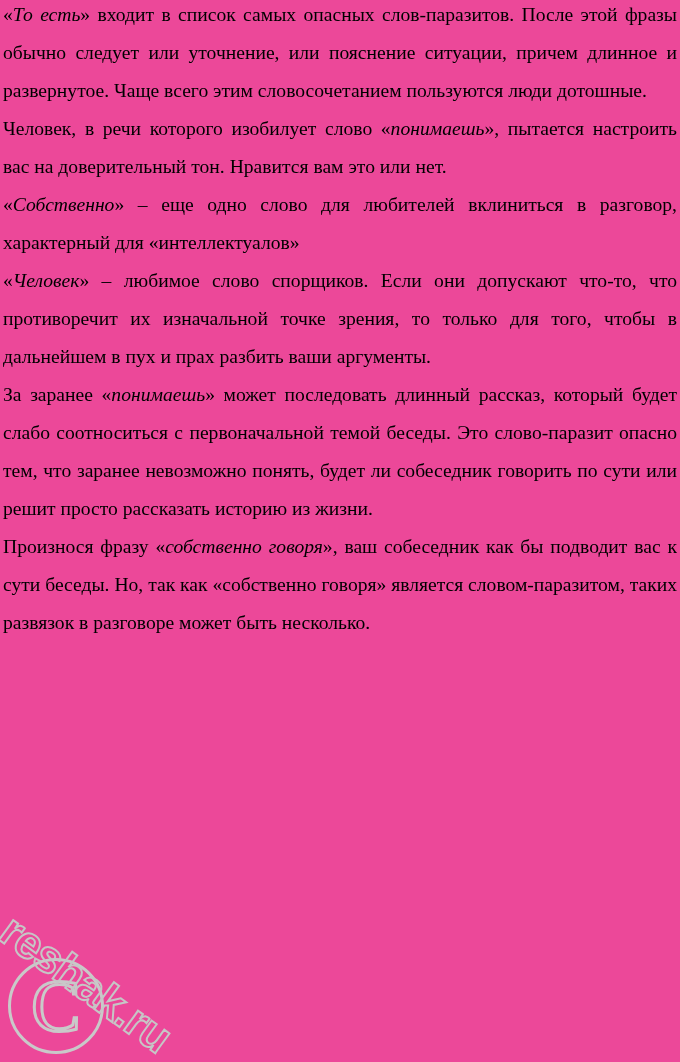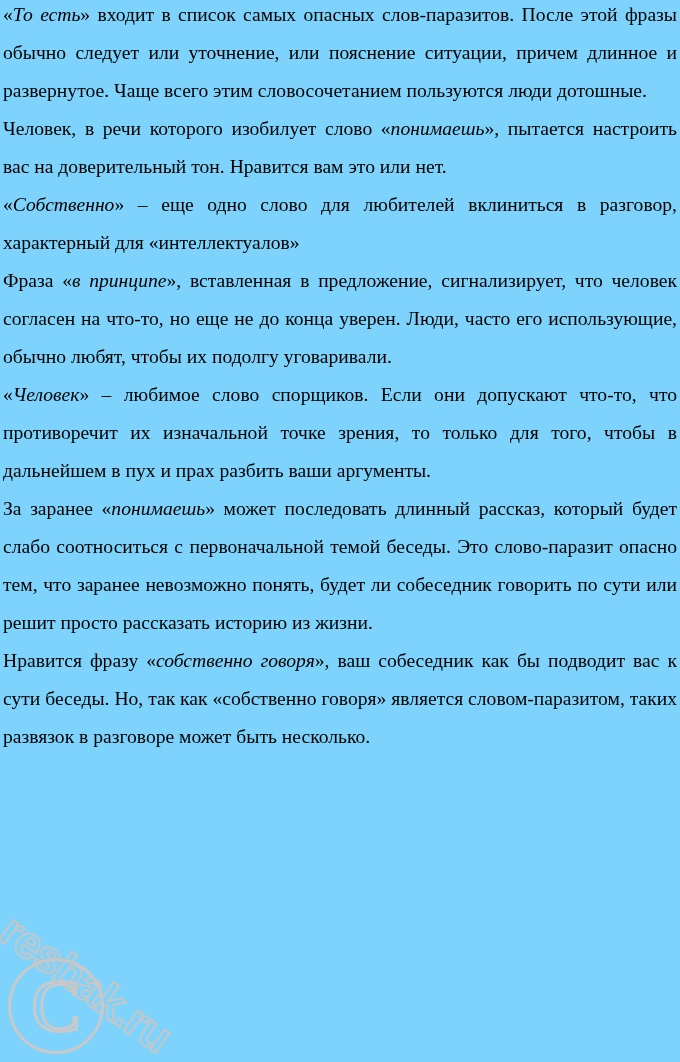--- a/index.html
+++ b/index.html
@@ -6,21 +6,21 @@
   html, body {
     margin: 0;
     padding: 0;
     background: #ffffff;
   }
 
   .page {
     position: relative;
     width: 680px;
     height: 1062px;
-    background: #7dd3fc;
+    background: #ec4899;
     overflow: hidden;
     font-family: "Liberation Serif", "DejaVu Serif", serif;
     color: #000000;
   }
 
   .doc-body {
     position: absolute;
     left: 3px;
     top: -4px;
     width: 674px;
@@ -98,24 +98,23 @@
 </style>
 </head>
 <body>
 
 <div class="page">
 
   <div class="doc-body">
       <p class="para"><span>«</span><em>То есть</em><span>» входит в список самых опасных слов-паразитов. После этой фразы обычно следует или уточнение, или пояснение ситуации, причем длинное и развернутое. Чаще всего этим словосочетанием пользуются люди дотошные.</span></p>
       <p class="para"><span>Человек, в речи которого изобилует слово «</span><em>понимаешь</em><span>», пытается настроить вас на доверительный тон. Нравится вам это или нет.</span></p>
       <p class="para"><span>«</span><em>Собственно</em><span>» – еще одно слово для любителей вклиниться в разговор, характерный для «интеллектуалов»</span></p>
-      <p class="para"><span>Фраза «</span><em>в принципе</em><span>», вставленная в предложение, сигнализирует, что человек согласен на что-то, но еще не до конца уверен. Люди, часто его использующие, обычно любят, чтобы их подолгу уговаривали.</span></p>
       <p class="para"><span>«</span><em>Человек</em><span>» – любимое слово спорщиков. Если они допускают что-то, что противоречит их изначальной точке зрения, то только для того, чтобы в дальнейшем в пух и прах разбить ваши аргументы.</span></p>
       <p class="para"><span>За заранее «</span><em>понимаешь</em><span>» может последовать длинный рассказ, который будет слабо соотноситься с первоначальной темой беседы. Это слово-паразит опасно тем, что заранее невозможно понять, будет ли собеседник говорить по сути или решит просто рассказать историю из жизни.</span></p>
-      <p class="para"><span>Нравится фразу «</span><em>собственно говоря</em><span>», ваш собеседник как бы подводит вас к сути беседы. Но, так как «собственно говоря» является словом-паразитом, таких развязок в разговоре может быть несколько.</span></p>
+      <p class="para"><span>Произнося фразу «</span><em>собственно говоря</em><span>», ваш собеседник как бы подводит вас к сути беседы. Но, так как «собственно говоря» является словом-паразитом, таких развязок в разговоре может быть несколько.</span></p>
     </div>
 
   <div class="watermark">
     <div class="wm-copy"></div>
     <div class="wm-text">reshak.ru</div>
   </div>
 
 </div>
 
 </body></html>

